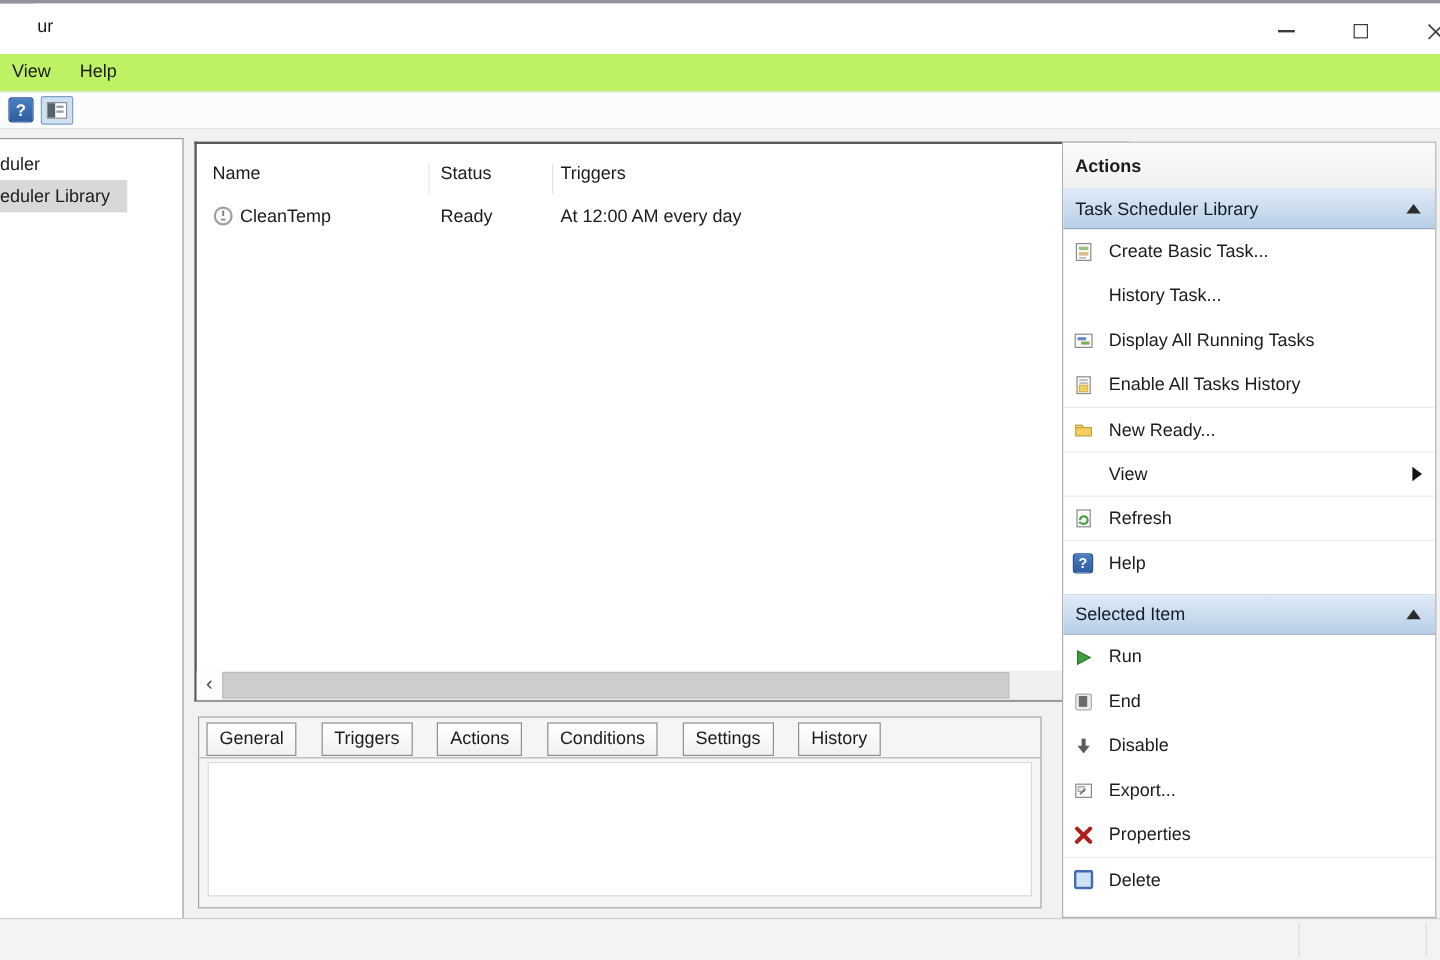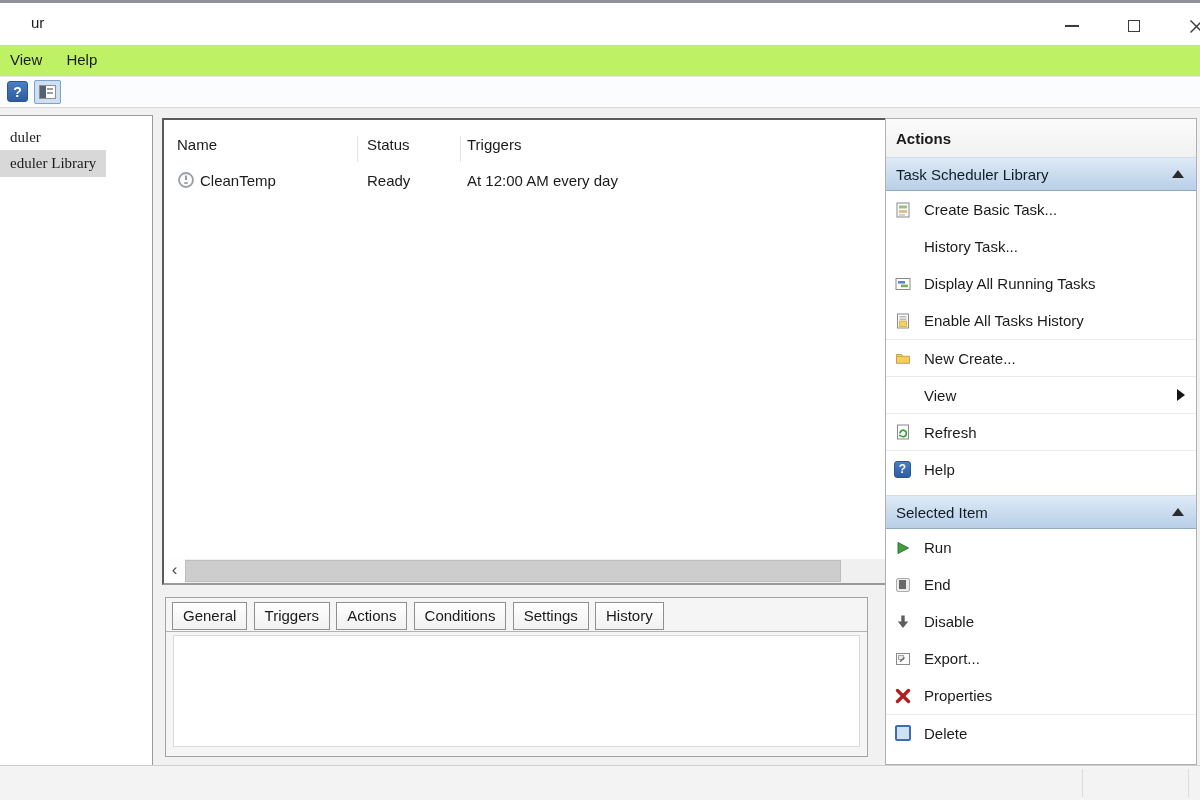--- a/index.html
+++ b/index.html
@@ -31,41 +31,41 @@
     display:flex; align-items:center; justify-content:center; }
   .tb-panel-inner { width:17px; height:14px; background:#fff; border:1px solid #8a8f96; position:relative; }
   .tb-panel-left { position:absolute; left:0; top:0; width:6px; height:12px; background:#55616e; }
   .tb-panel-line { position:absolute; right:2px; height:2px; width:6px; background:#9aa0a6; }
 
   
   .workspace { left:0; top:108px; width:1200px; height:657px; background:#f1f1f1; }
 
   
   .tree-panel { left:0; top:115px; width:153px; height:650px; background:#fff; border-top:1px solid #9a9a9a; border-right:1px solid #9a9a9a; }
-  .tree-item { position:absolute; left:0; height:27px; line-height:27px; padding-left:10px; white-space:nowrap;font-family:Liberation Serif, serif; }
+  .tree-item { position:absolute; left:0; height:27px; line-height:27px; padding-left:0; white-space:nowrap; }
   .tree-item.selected { background:#d8d8d8; width:106px; }
 
   
   .list-panel { left:162px; top:118px; width:779px; height:467px; background:#fff;
     border:2px solid; border-color:#5a5a5a #9a9a9a #9a9a9a #5a5a5a; }
   .col-h { position:absolute; top:16px; font-size:15px; color:#1b1b1b; }
   .col-sep { position:absolute; top:16px; width:1px; height:26px; background:#e4e4e4; }
   .list-row { position:absolute; left:0; top:48px; width:100%; height:28px; }
   .cell { position:absolute; top:4px; white-space:nowrap; }
 
   .hscroll { position:absolute; left:0; bottom:0; width:100%; height:24px; background:#f0f0f0; }
   .hs-btn { position:absolute; top:0; width:21px; height:24px; background:#fdfdfd; color:#4a4a4a;
     font-size:17px; line-height:22px; text-align:center; }
   .hs-thumb { position:absolute; left:21px; top:1px; width:656px; height:22px; background:#cdcdcd; border:1px solid #bdbdbd; }
 
   
   .tabs-panel { left:165px; top:597px; width:703px; height:160px; background:#f5f5f5; border:1px solid #a3a3a3; }
   .tab-strip { position:absolute; left:6px; top:4px; height:29px; }
   .tab { display:inline-block; border:1px solid #8f8f8f; background:linear-gradient(#ffffff,#f1f1f1);
-    padding:4px 10px 5px 10px; margin-right:2px; font-size:15px; }
+    padding:4px 10px 5px 10px; margin-right:16px; font-size:15px; }
   .tab-baseline { position:absolute; left:0; top:33px; width:100%; height:1px; background:#b3b3b3; }
   .tab-content { position:absolute; left:7px; right:7px; top:37px; bottom:9px; background:#fff; border:1px solid #d9d9d9; }
 
   
   .actions-panel { left:885px; top:118px; width:312px; height:647px; background:#fff; border:1px solid #b0b0b0; overflow:hidden; }
   .actions-title { height:38px; display:flex; align-items:center; padding-left:10px;
     font-weight:bold; font-size:15px; background:linear-gradient(#fbfbfb,#f1f1f1); }
   .section-header { height:34px; display:flex; align-items:center; justify-content:space-between; padding:0 12px 0 10px;
     background:linear-gradient(#dfeaf7,#b8cfe7); border-top:1px solid #cfdded; border-bottom:1px solid #93a9c3; font-size:15px; color:#121c26; }
   .tri-up { width:0; height:0; border-left:6px solid transparent; border-right:6px solid transparent; border-bottom:8px solid #2b2b2b; }
@@ -222,21 +222,21 @@
       <span>Enable All Tasks History</span>
     </div>
 
     <div class="a-item sep">
       <span class="ic">
         <svg width="16" height="16" viewBox="0 0 16 16">
             <path d="M1.5 4.5 h5 l1.5 1.8 h6.5 v7 h-13 z" fill="#f6cf5f" stroke="#c9a23d"></path>
             <path d="M1.5 4.5 h5 l1.5 1.8 h-6.5 z" fill="#fbe28e" stroke="#c9a23d"></path>
           </svg>
       </span>
-      <span>New Create...</span>
+      <span>New Ready...</span>
     </div>
 
     <div class="a-item sep">
       <span class="ic"></span>
       <span>View</span>
       <span class="submenu tri-right"></span>
     </div>
 
     <div class="a-item sep">
       <span class="ic">

